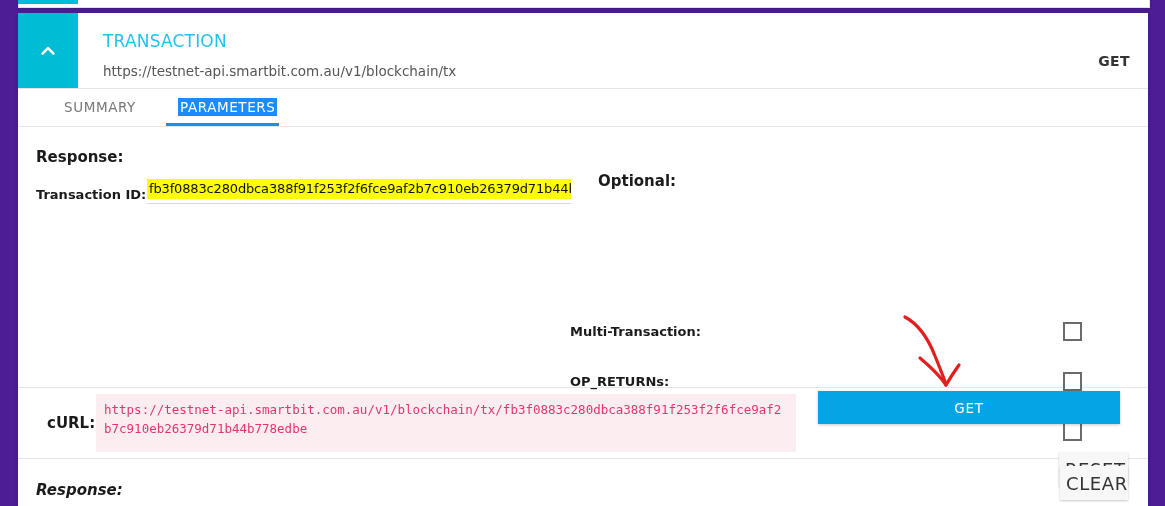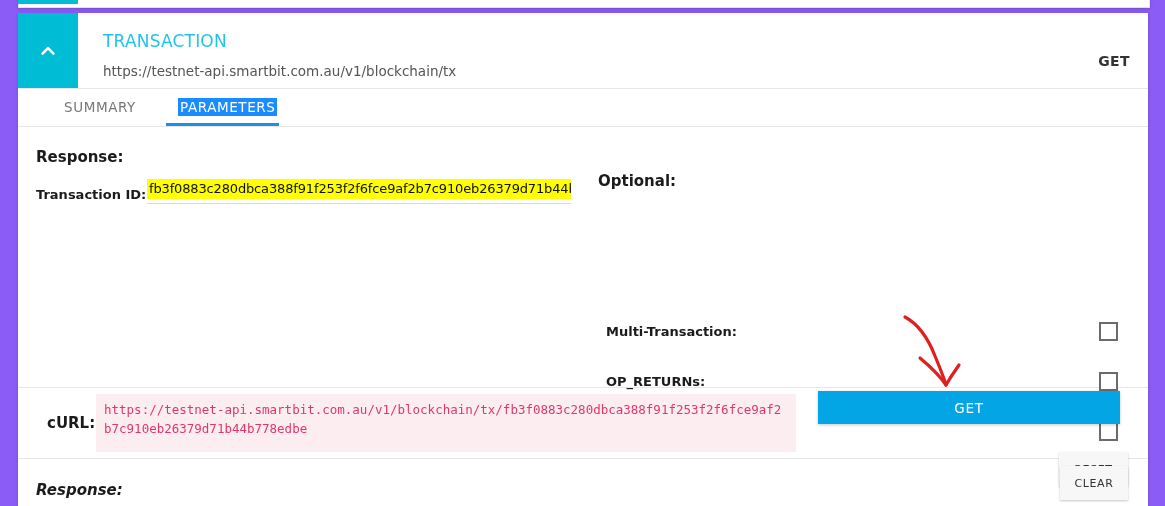--- a/index.html
+++ b/index.html
@@ -10,21 +10,21 @@
     height: 506px;
     overflow: hidden;
     font-family: "DejaVu Sans", "Liberation Sans", sans-serif;
     -webkit-font-smoothing: antialiased;
   }
 
   #stage {
     position: relative;
     width: 1165px;
     height: 506px;
-    background: #8b5cf6;
+    background: #4c1d95;
   }
 
   
   .card-above {
     position: absolute;
     left: 18px;
     top: -6px;
     width: 1130px;
     height: 12px;
     background: #ffffff;
@@ -184,21 +184,21 @@
     font-family: "DejaVu Sans", "Liberation Sans", sans-serif;
     font-size: 13px;
     color: #111;
     padding: 2px 0 3px 2px;
     box-sizing: border-box;
     letter-spacing: -.15px;
   }
 
   .opt-row {
     position: absolute;
-    left: 588px;
+    left: 552px;
     width: 512px;
     height: 20px;
   }
   .opt-row .opt-name {
     position: absolute;
     left: 0;
     top: 0;
     font-size: 13px;
     font-weight: bold;
     color: #1b1b1b;
@@ -218,21 +218,21 @@
   .row-multi { top: 197px; }
   .row-opret { top: 247px; }
   .row-hex   { top: 297px; }
 
   .btn-flat {
     position: absolute;
     background: #f7f7f7;
     border: none;
     box-shadow: 0 1px 2px rgba(0,0,0,.22);
     font-family: "DejaVu Sans", "Liberation Sans", sans-serif;
-    font-size: 11px;
+    font-size: 18px;
     color: #333;
     letter-spacing: .6px;
     cursor: pointer;
   }
   .reset-btn {
     right: 20px;
     top: 325px;
     width: 69px;
     height: 34px;
   }

